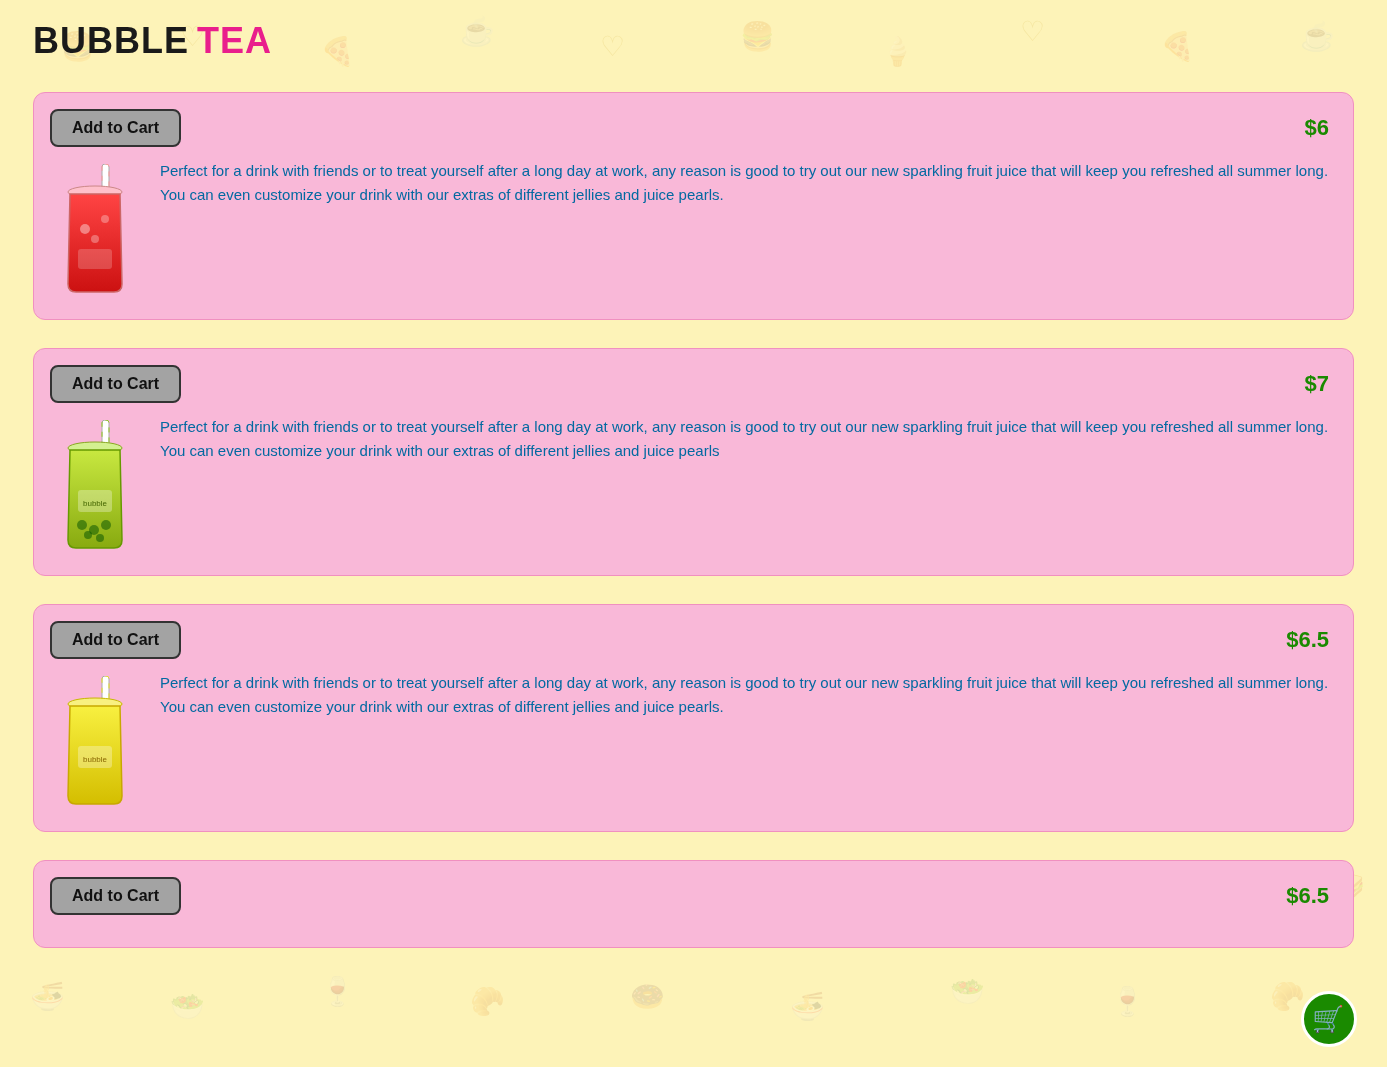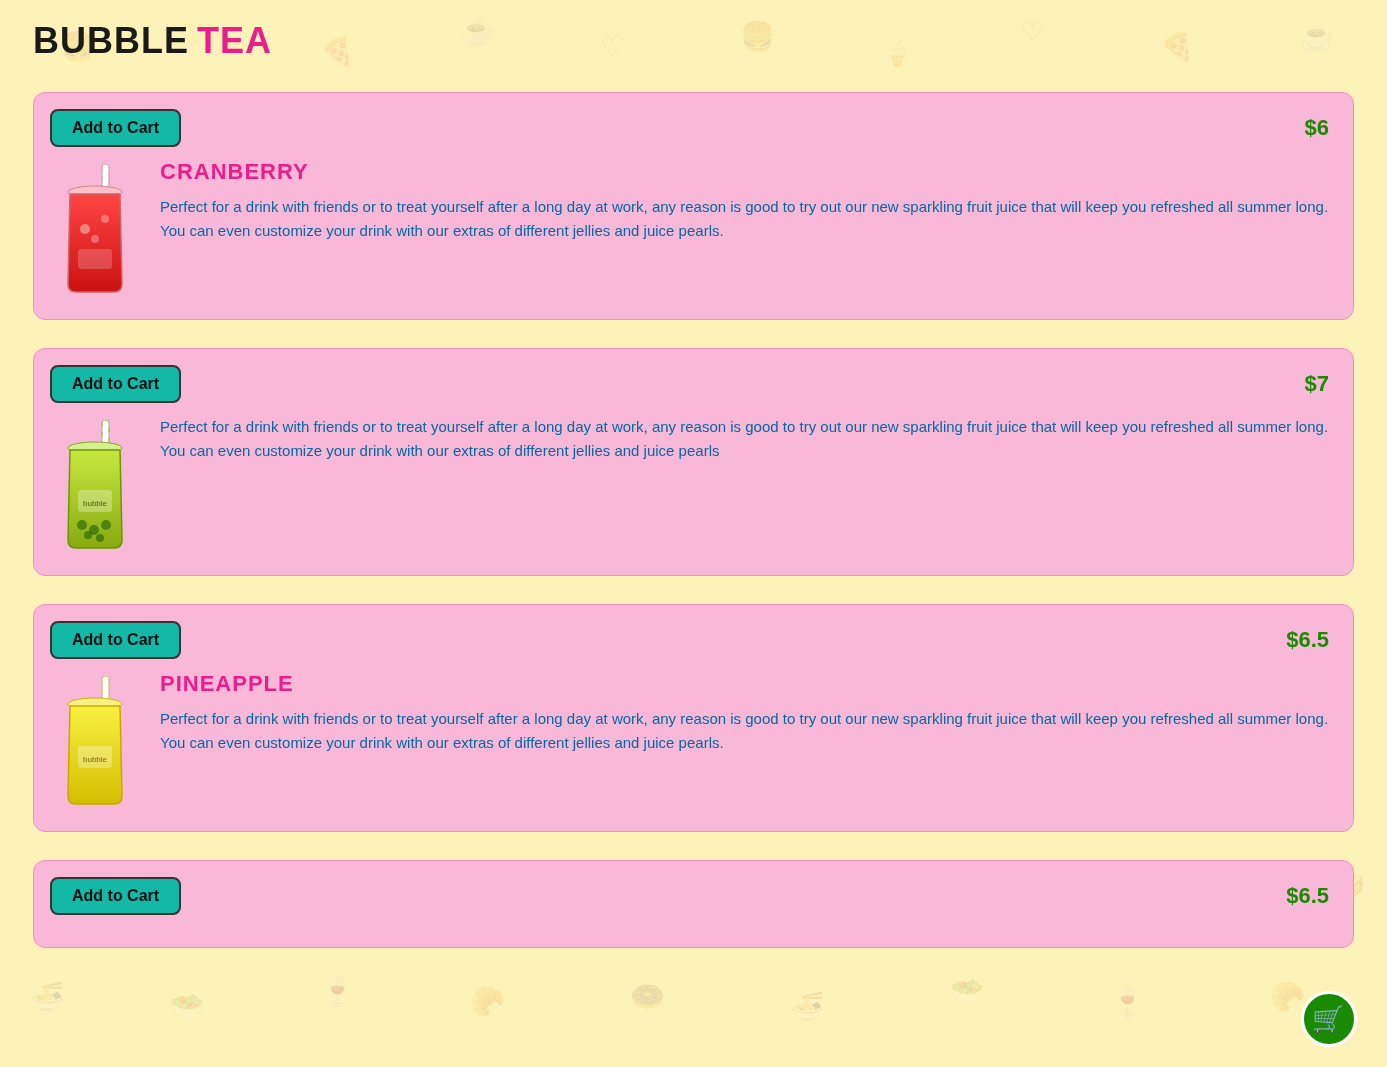--- a/index.html
+++ b/index.html
@@ -75,21 +75,21 @@
     }
 
     .card-top-bar {
       display: flex;
       justify-content: space-between;
       align-items: center;
       margin-bottom: 12px;
     }
 
     .add-to-cart-btn {
-      background-color: #14b8a6;
+      background-color: #a3a3a3;
       border: 2px solid #333;
       border-radius: 8px;
       padding: 8px 20px;
       font-size: 16px;
       font-weight: 700;
       color: #111;
       cursor: pointer;
       font-family: Arial, sans-serif;
     }
 
@@ -252,21 +252,20 @@
           <rect x="18" y="85" width="34" height="20" rx="3" fill="rgba(255,255,255,0.2)"></rect>
           <defs>
             <linearGradient id="cranberry-grad" x1="0" y1="0" x2="0" y2="1">
               <stop offset="0%" stop-color="#ff4444"></stop>
               <stop offset="100%" stop-color="#cc1111"></stop>
             </linearGradient>
           </defs>
         </svg>
       </div>
       <div class="product-info">
-        <div class="product-name">CRANBERRY</div>
         <div class="product-description">Perfect for a drink with friends or to treat yourself after a long day at work, any reason is good to try out our new sparkling fruit juice that will keep you refreshed all summer long. You can even customize your drink with our extras of different jellies and juice pearls.</div>
       </div>
     </div>
   </div>
 
   <div class="product-card">
     <div class="card-top-bar">
       <button class="add-to-cart-btn">Add to Cart</button>
       <span class="price-tag">$7</span>
     </div>
@@ -323,21 +322,20 @@
           <text x="35" y="86" text-anchor="middle" font-size="8" fill="#886600">bubble</text>
           <defs>
             <linearGradient id="pineapple-grad" x1="0" y1="0" x2="0" y2="1">
               <stop offset="0%" stop-color="#f8f040"></stop>
               <stop offset="100%" stop-color="#d4be00"></stop>
             </linearGradient>
           </defs>
         </svg>
       </div>
       <div class="product-info">
-        <div class="product-name">PINEAPPLE</div>
         <div class="product-description">Perfect for a drink with friends or to treat yourself after a long day at work, any reason is good to try out our new sparkling fruit juice that will keep you refreshed all summer long. You can even customize your drink with our extras of different jellies and juice pearls.</div>
       </div>
     </div>
   </div>
 
   <div class="product-card" style="min-height:80px;">
     <div class="card-top-bar">
       <button class="add-to-cart-btn">Add to Cart</button>
       <span class="price-tag">$6.5</span>
     </div>

